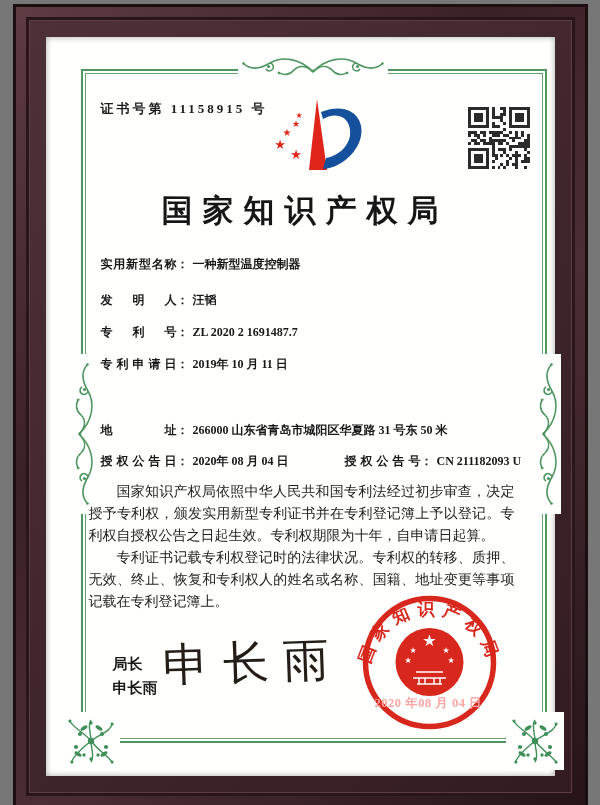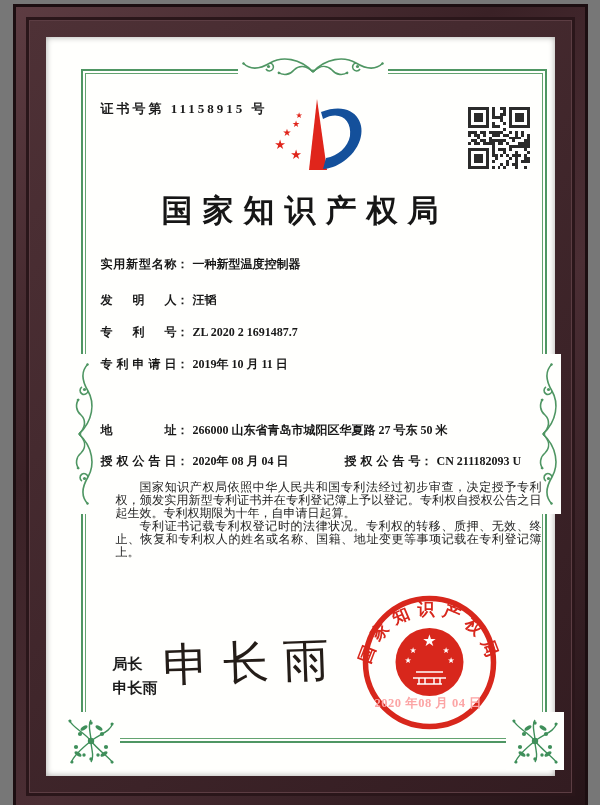--- a/index.html
+++ b/index.html
@@ -34,22 +34,22 @@
   .qr{position:absolute;left:455px;top:103px;width:62px;height:62px;}
   .title{position:absolute;left:0;right:0;top:186px;text-align:center;
      font-size:31px;font-weight:700;letter-spacing:10px;text-indent:10px;color:#161616;}
   
   .frow{position:absolute;left:88px;white-space:nowrap;font-size:12px;font-weight:700;color:#181818;}
   .flabel{display:inline-block;width:76px;text-align:justify;text-align-last:justify;}
   .fcolon{margin:0 1px 0 0;}
   .fvalue{margin-left:3px;font-weight:700;}
   .fgroup2{margin-left:56px;}
   
-  .body-text{position:absolute;left:103px;top:477px;width:426px;font-size:12px;
-     line-height:13px;color:#222;text-align:justify;}
+  .body-text{position:absolute;left:76px;top:477px;width:426px;font-size:14px;
+     line-height:22px;color:#222;text-align:justify;}
   .body-text p{margin:0;text-indent:2em;}
   
   .director{position:absolute;left:100px;top:648px;font-size:15px;font-weight:700;color:#1b1b1b;}
   .director div{line-height:24px;}
   .sig{position:absolute;left:150px;top:628px;font-size:46px;font-weight:400;
      letter-spacing:14px;color:#241d18;transform:rotate(-2deg);
      font-family:"DejaVu Serif","Liberation Serif",serif;}
   .seal{position:absolute;left:344px;top:586px;}
   .seal-date{position:absolute;left:362px;top:691px;font-size:12.5px;font-weight:700;
      color:#fca5a5;letter-spacing:.5px;z-index:5;}
@@ -369,21 +369,21 @@
   <div class="frow" style="top:288px">
     <span class="flabel">发明人</span><span class="fcolon">：</span><span class="fvalue">汪韬</span>
   </div>
   <div class="frow" style="top:320px">
     <span class="flabel">专利号</span><span class="fcolon">：</span><span class="fvalue">ZL 2020 2 1691487.7</span>
   </div>
   <div class="frow" style="top:352px">
     <span class="flabel">专利申请日</span><span class="fcolon">：</span><span class="fvalue">2019年 10 月 11 日</span>
   </div>
   <div class="frow" style="top:418px">
-    <span class="flabel">地址</span><span class="fcolon">：</span><span class="fvalue">266000 山东省青岛市城阳区华夏路 27 号东 50 米</span>
+    <span class="flabel">地址</span><span class="fcolon">：</span><span class="fvalue">266000 山东省青岛市城阳区华夏路 31 号东 50 米</span>
   </div>
   <div class="frow" style="top:449px">
     <span class="flabel">授权公告日</span><span class="fcolon">：</span><span class="fvalue">2020年 08 月 04 日</span><span class="fgroup2"><span class="flabel">授权公告号</span><span class="fcolon">：</span><span class="fvalue">CN 211182093 U</span></span>
   </div>
 
   <div class="body-text">
     <p>国家知识产权局依照中华人民共和国专利法经过初步审查，决定授予专利权，颁发实用新型专利证书并在专利登记簿上予以登记。专利权自授权公告之日起生效。专利权期限为十年，自申请日起算。</p>
     <p>专利证书记载专利权登记时的法律状况。专利权的转移、质押、无效、终止、恢复和专利权人的姓名或名称、国籍、地址变更等事项记载在专利登记簿上。</p>
   </div>
 

